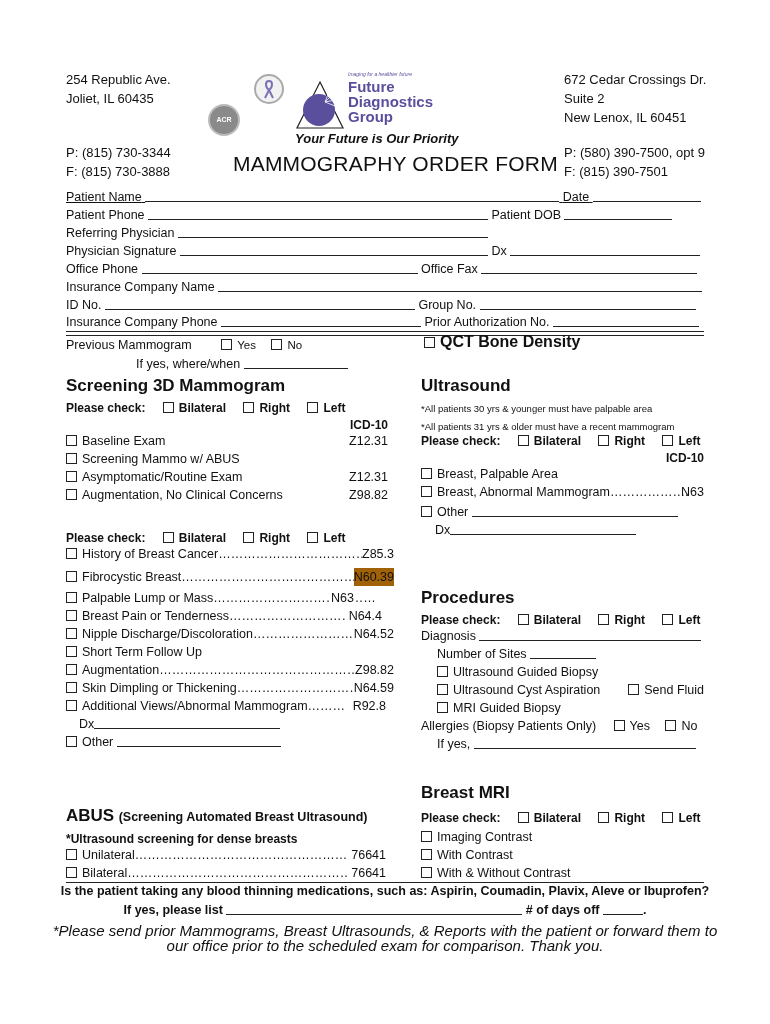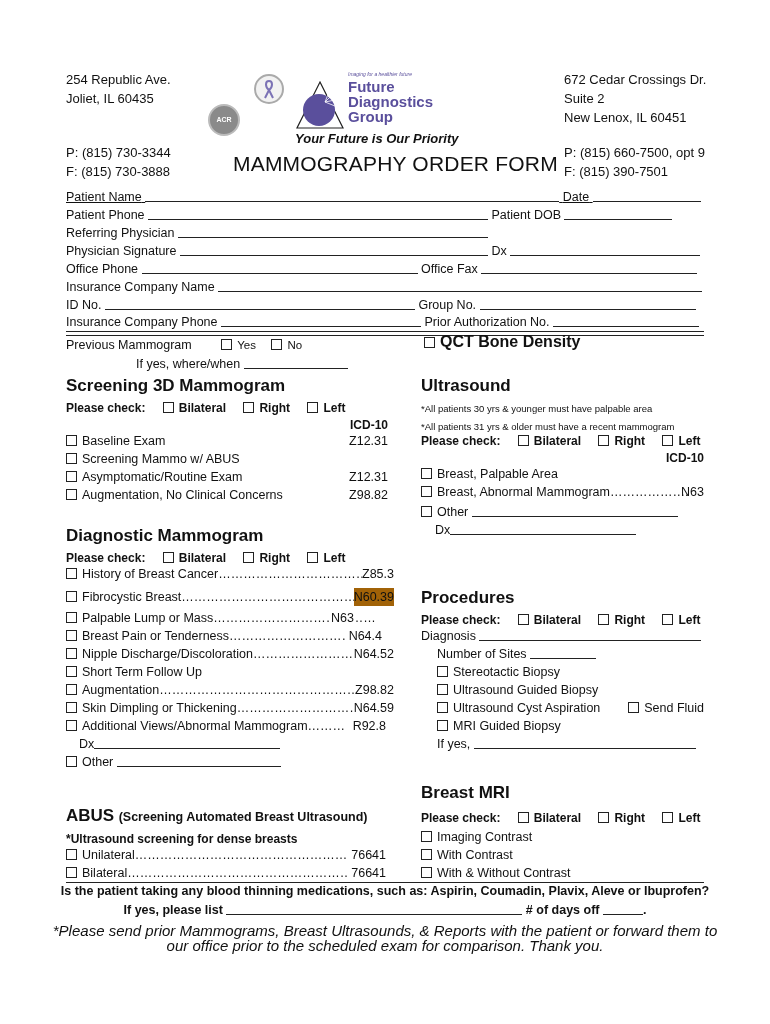--- a/index.html
+++ b/index.html
@@ -38,21 +38,21 @@
   <div>P: (815) 730-3344</div>
   <div>F: (815) 730-3888</div>
 </div>
 
 <div class="abs addr" style="left:564px; top:70px;">
   <div>672 Cedar Crossings Dr.</div>
   <div>Suite 2</div>
   <div>New Lenox, IL 60451</div>
 </div>
 <div class="abs addr" style="left:564px; top:143px;">
-  <div>P: (815) 660-7500, opt 9</div>
+  <div>P: (580) 390-7500, opt 9</div>
   <div>F: (815) 390-7501</div>
 </div>
 
 <div class="abs" style="left:254px; top:74px; width:26px; height:26px; border-radius:50%; border:2px solid #aaa; background:#f2f2f2;">
   <svg width="26" height="26" viewBox="0 0 26 26">
       <path d="M13 5 C9 5 9 11 13 14 C17 11 17 5 13 5 Z M13 14 L9 22 M13 14 L17 22" stroke="#7b72b5" stroke-width="2" fill="none"></path>
     </svg>
 </div>
 <div class="abs" style="left:208px; top:104px; width:28px; height:28px; border-radius:50%; background:#8a8a8a; border:2px solid #bbb; color:#fff; font-size:7px; font-weight:bold; text-align:center; line-height:28px;"><span>ACR</span></div>
 <div class="abs" style="left:295px; top:80px;">
@@ -162,21 +162,20 @@
     <span class="opt"><span class="cb bold"></span><span>Left</span></span>
   </div>
   <div class="pc" style="text-align:right; margin-top:3px;">ICD-10</div>
   <div class="row item"><span class="cb"></span><span>Breast, Palpable Area</span></div>
   <div class="row item"><span class="cb"></span><span>Breast, Abnormal Mammogram……………….</span><span class="code">N63</span></div>
   <div class="row item" style="margin-top:2px;"><span class="cb"></span><span>Other</span> <span class="uline" style="width:206px;"></span></div>
   <div class="item" style="padding-left:14px;"><span>Dx</span><span class="uline" style="width:186px;"></span></div>
 </div>
 
 <div class="abs" style="left:66px; top:526px; width:328px;">
-  <div class="h1">Diagnostic Mammogram</div>
   <div class="pc" style="margin-top:5px;">
     <span>Please check:</span>
     <span class="opt"><span class="cb bold"></span><span>Bilateral</span></span>
     <span class="opt"><span class="cb bold"></span><span>Right</span></span>
     <span class="opt"><span class="cb bold"></span><span>Left</span></span>
   </div>
   <div class="row item" style="overflow:hidden;"><span class="cb"></span><span>History of Breast Cancer…………………………………</span><span class="code" style="background:#fff;">Z85.3</span></div>
   <div class="row item" style="overflow:hidden; margin-top:5px;"><span class="cb"></span><span>Fibrocystic Breast……………………………………………</span><span class="code" style="background:#a16207;">N60.39</span></div>
   <div class="row item" style="overflow:hidden; margin-top:3px;"><span class="cb"></span><span>Palpable Lump or Mass…………………………………</span><span class="code" style="background:#fff; padding-left:2px; right:40px;">N63</span></div>
   <div class="row item" style="overflow:hidden;"><span class="cb"></span><span>Breast Pain or Tenderness…………………………….</span><span class="code" style="background:#fff; padding-left:2px; right:12px;">N64.4</span></div>
@@ -192,25 +191,27 @@
 <div class="abs" style="left:421px; top:588px; width:283px;">
   <div class="h1">Procedures</div>
   <div class="pc" style="margin-top:5px;">
     <span>Please check:</span>
     <span class="opt"><span class="cb bold"></span><span>Bilateral</span></span>
     <span class="opt"><span class="cb bold"></span><span>Right</span></span>
     <span class="opt"><span class="cb bold"></span><span>Left</span></span>
   </div>
   <div class="item"><span>Diagnosis</span> <span class="uline" style="width:222px;"></span></div>
   <div class="item" style="padding-left:16px;"><span>Number of Sites</span> <span class="uline" style="width:66px;"></span></div>
-  <div class="row item" style="padding-left:16px;"><span class="cb"></span><span>Stereotactic Biopsy</span></div>
   <div class="row item" style="padding-left:16px;"><span class="cb"></span><span>Ultrasound Guided Biopsy</span></div>
   <div class="row item" style="padding-left:16px;"><span class="cb"></span><span>Ultrasound Cyst Aspiration</span>
     <span class="code"><span class="cb"></span><span>Send Fluid</span></span></div>
   <div class="row item" style="padding-left:16px;"><span class="cb"></span><span>MRI Guided Biopsy</span></div>
+  <div class="row item"><span>Allergies (Biopsy Patients Only)</span>
+    <span style="margin-left:14px;"><span class="cb"></span><span>Yes</span></span>
+    <span style="margin-left:12px;"><span class="cb"></span><span>No</span></span></div>
   <div class="item" style="padding-left:16px;"><span>If yes,</span> <span class="uline" style="width:222px;"></span></div>
 </div>
 
 <div class="abs" style="left:66px; top:806px; width:320px;">
   <div><span class="h1">ABUS</span> <span style="font-size:12.5px; font-weight:bold;">(Screening Automated Breast Ultrasound)</span></div>
   <div style="font-size:12px; font-weight:bold; margin-top:6px;">*Ultrasound screening for dense breasts</div>
   <div class="row item" style="overflow:hidden;"><span class="cb"></span><span>Unilateral…………………………………………………………</span><span class="code" style="background:#fff; padding-left:3px;">76641</span></div>
   <div class="row item" style="overflow:hidden;"><span class="cb"></span><span>Bilateral……………………………………………………………</span><span class="code" style="background:#fff; padding-left:3px;">76641</span></div>
 </div>
 

